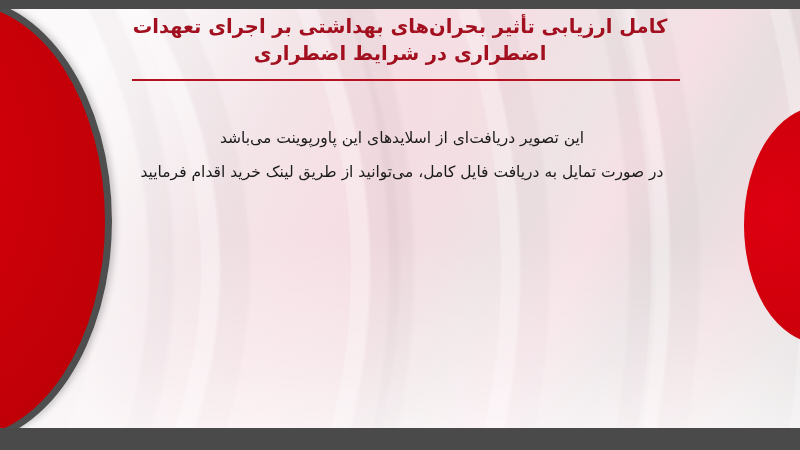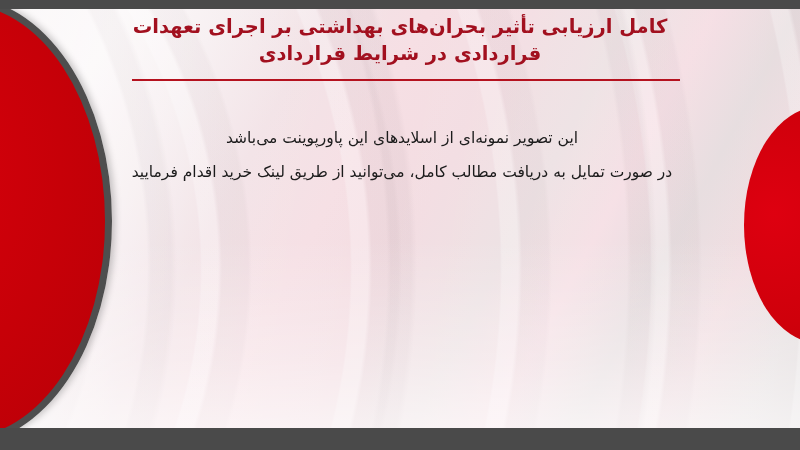--- a/index.html
+++ b/index.html
@@ -188,24 +188,24 @@
     <div class="bg-arcs"></div>
     <div class="bg-arcs2"></div>
     <div class="bg-sheen"></div>
     <div class="bg-bottomfade"></div>
 
     <div id="oval-right"></div>
     <div id="oval-left"></div>
 
     <div id="title-block">
       <div class="title-line">کامل ارزیابی تأثیر بحران‌های بهداشتی بر اجرای تعهدات</div>
-      <div class="title-line">قراردادی در شرایط قراردادی</div>
+      <div class="title-line">اضطراری در شرایط اضطراری</div>
     </div>
 
     <div id="title-rule"></div>
 
     <div id="body-block">
-      <div class="body-line">این تصویر نمونه‌ای از اسلایدهای این پاورپوینت می‌باشد</div>
-      <div class="body-line">در صورت تمایل به دریافت مطالب کامل، می‌توانید از طریق لینک خرید اقدام فرمایید</div>
+      <div class="body-line">این تصویر دریافت‌ای از اسلایدهای این پاورپوینت می‌باشد</div>
+      <div class="body-line">در صورت تمایل به دریافت فایل کامل، می‌توانید از طریق لینک خرید اقدام فرمایید</div>
     </div>
 
   </div>
 </div>
 
 </body></html>

